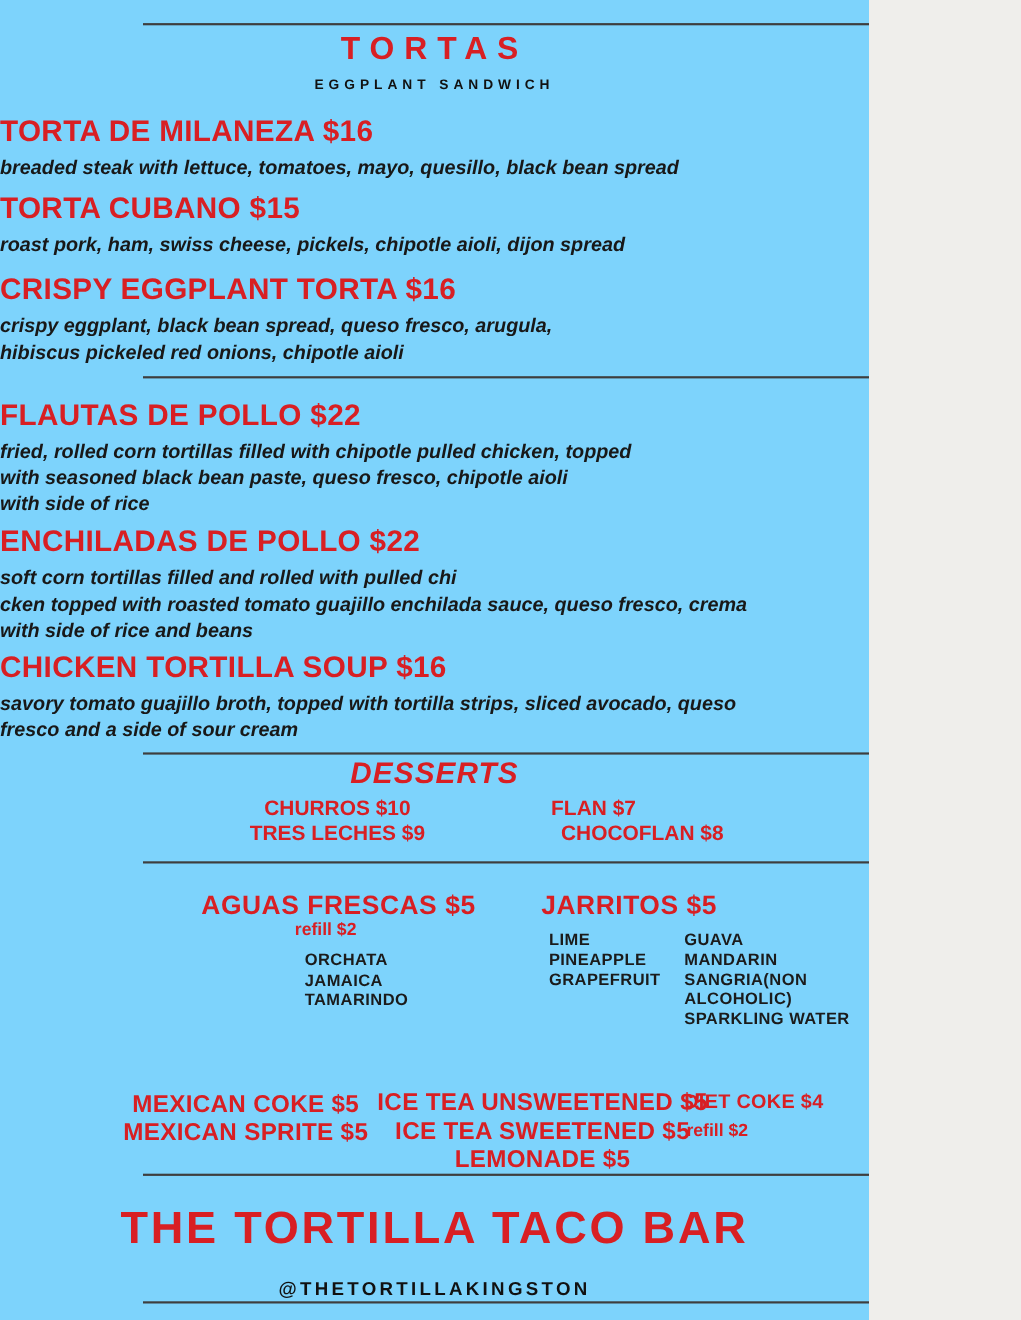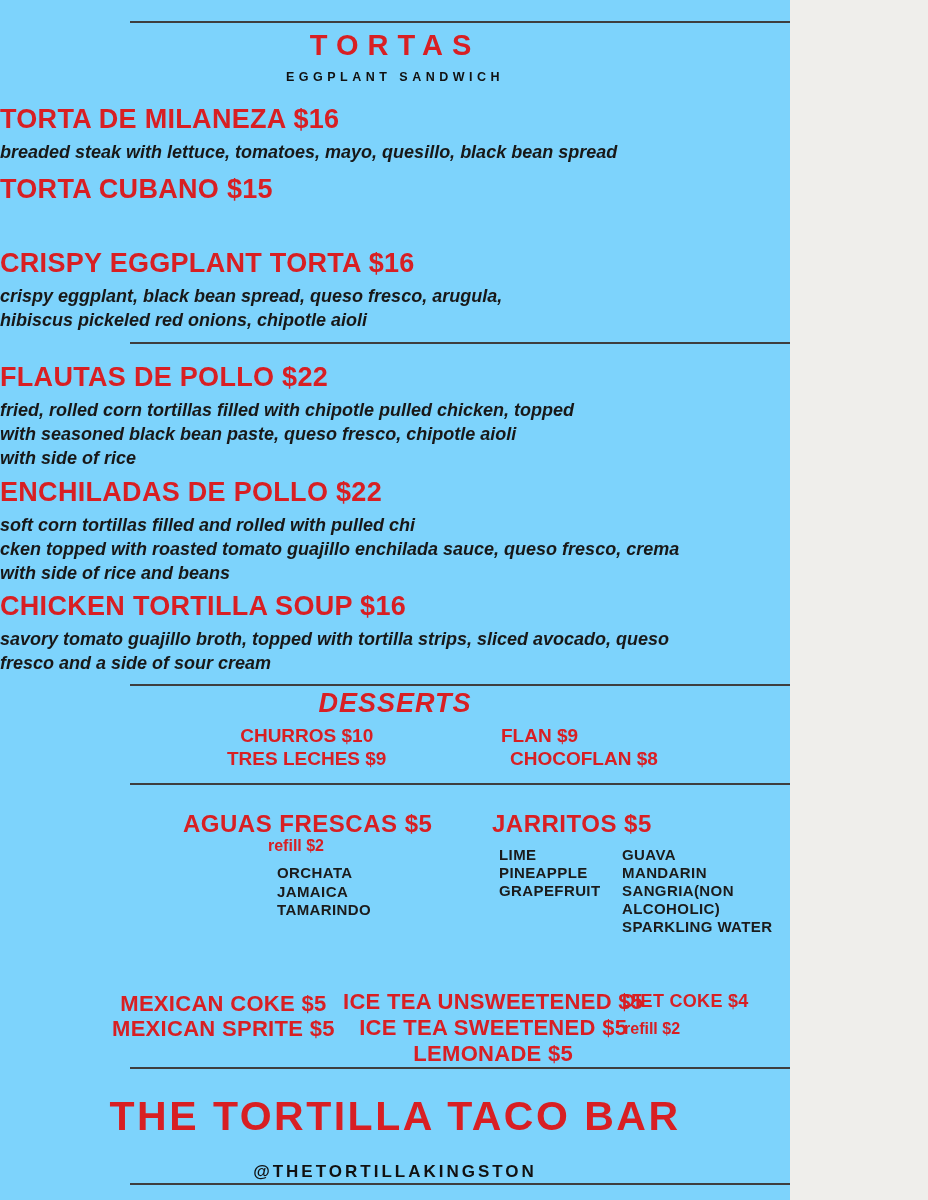--- a/index.html
+++ b/index.html
@@ -40,20 +40,21 @@
     <div class="menu-subtitle" style="margin-top:8px">EGGPLANT SANDWICH</div>
   </header>
 
   <section class="item" style="top:104px">
     <h2 class="item-name red">TORTA DE MILANEZA $16</h2>
     <p class="item-desc">breaded steak with lettuce, tomatoes, mayo, quesillo, black bean spread</p>
   </section>
 
   <section class="item" style="top:174px">
     <h2 class="item-name red">TORTA CUBANO $15</h2>
+    <p class="item-desc">roast pork, ham, swiss cheese, pickels, chipotle aioli, dijon spread</p>
   </section>
 
   <section class="item" style="top:248px">
     <h2 class="item-name red">CRISPY EGGPLANT TORTA $16</h2>
     <p class="item-desc">crispy eggplant, black bean spread, queso fresco, arugula,
 hibiscus pickeled red onions, chipotle aioli</p>
   </section>
 
   <div class="rule" style="top:342px"></div>
 
@@ -77,21 +78,21 @@
 fresco and a side of sour cream</p>
   </section>
 
   <div class="rule" style="top:684px"></div>
 
   <div class="centerband" style="top:688px">
     <h2 class="desserts-title red">DESSERTS</h2>
   </div>
   <div class="dessert-col red" style="left:227px;top:724px">CHURROS $10
 TRES LECHES $9</div>
-  <div class="dessert-col red" style="left:501px;top:724px">FLAN $9</div>
+  <div class="dessert-col red" style="left:501px;top:724px">FLAN $7</div>
   <div class="dessert-col red" style="left:510px;top:747px">CHOCOFLAN $8</div>
 
   <div class="rule" style="top:783px"></div>
 
   <h2 class="bev-title red" style="left:183px;top:810px;margin:0">AGUAS FRESCAS $5</h2>
   <div class="refill red" style="left:183px;top:837px;width:226px;text-align:center">refill $2</div>
   <div class="bev-list" style="left:277px;top:864px;line-height:18.5px">ORCHATA
 JAMAICA
 TAMARINDO</div>
 

